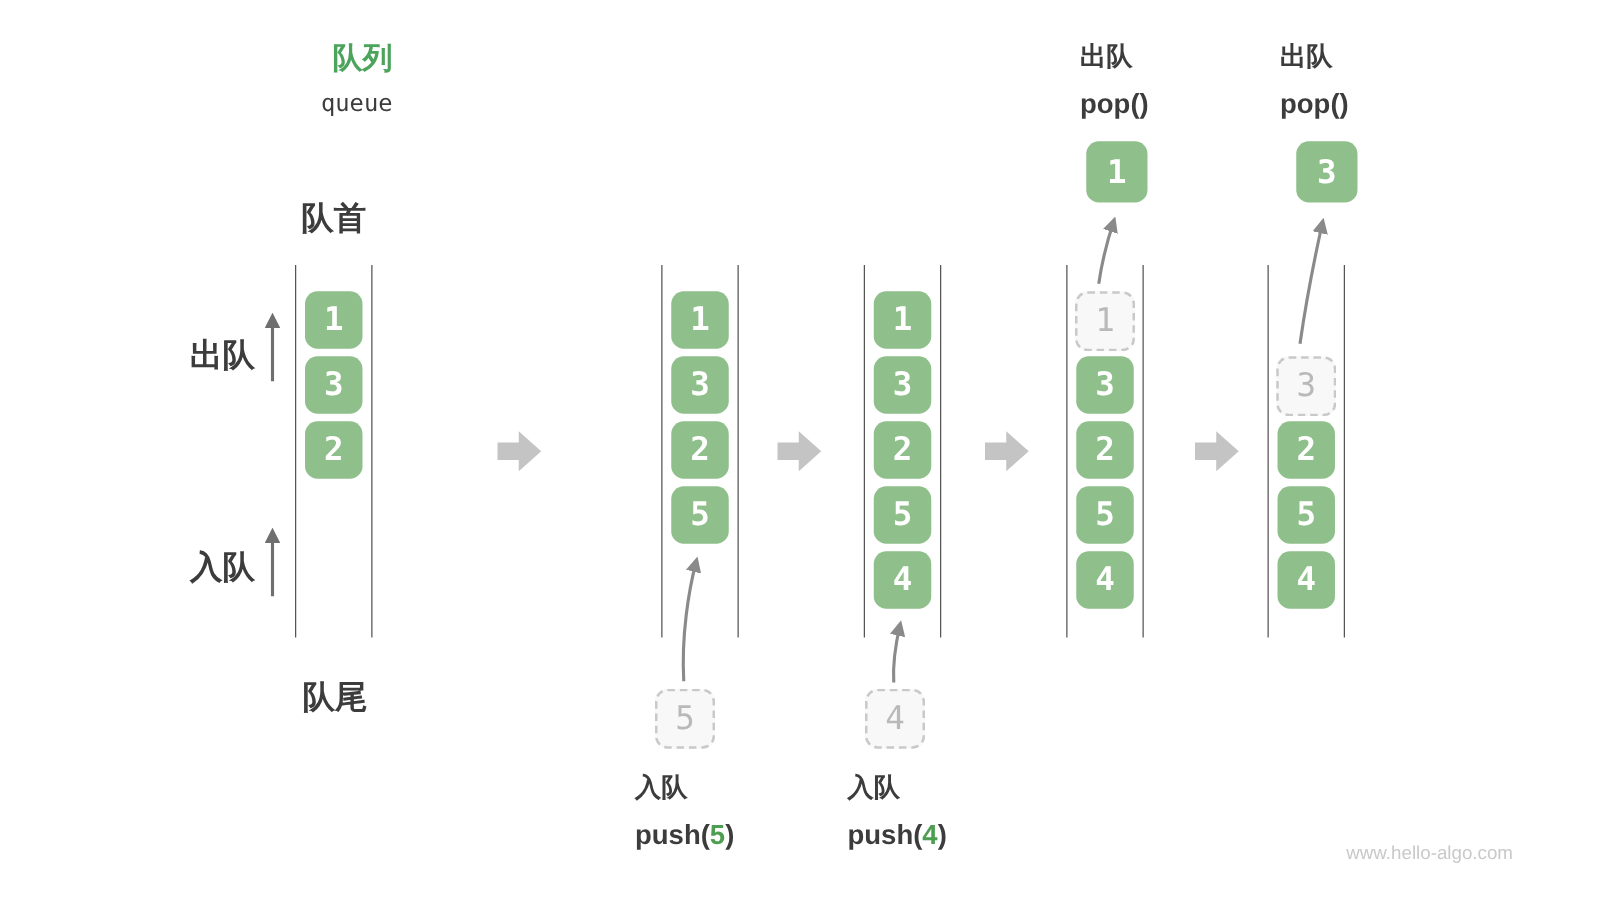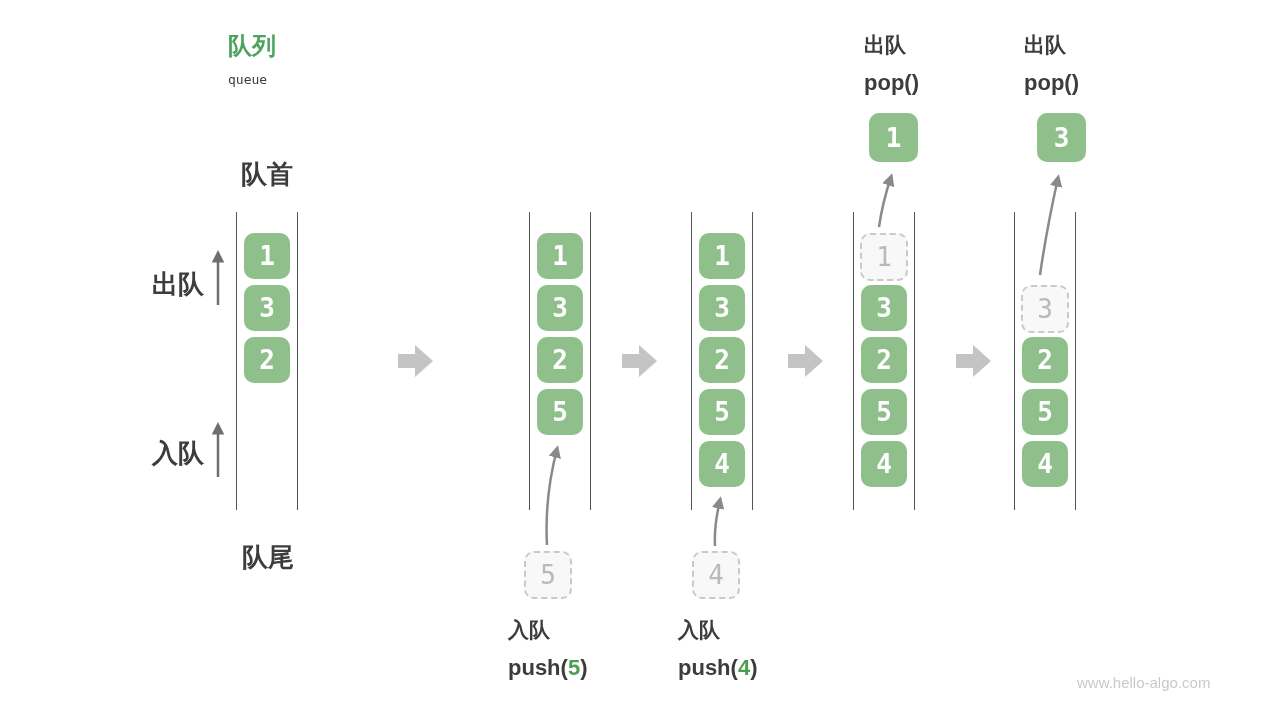--- a/index.html
+++ b/index.html
@@ -8,23 +8,23 @@
     --thin-arrow:#6f6f6f; --curve-arrow:#8a8a8a; --dashed-border:#c9c9c9;
     --dashed-fill:#f8f8f8; --dashed-text:#b9b9b9; --watermark:#c9c9c9;
   }
   *{margin:0;padding:0;box-sizing:border-box}
   html,body{background:#fff}
   .canvas{
     position:relative;width:1280px;height:720px;background:#ffffff;
     font-family:"Liberation Sans",sans-serif;overflow:hidden;
   }
   
-  .title-block{position:absolute;left:228px;top:30px;width:74px;text-align:left}
+  .title-block{position:absolute;left:240px;top:30px;width:74px;text-align:right}
   .title-zh{font-size:24px;font-weight:bold;color:var(--title-green)}
-  .title-en{font-size:13px;color:var(--dark-text);margin-top:10px;font-family:"DejaVu Sans Mono",monospace}
+  .title-en{font-size:19px;color:var(--dark-text);margin-top:10px;font-family:"DejaVu Sans Mono",monospace}
   
   .lbl{position:absolute;font-size:26px;font-weight:bold;color:var(--dark-text);white-space:nowrap}
   
   .queue-col{position:absolute;top:212px;width:62px;height:298px;
     border-left:1.5px solid var(--column-line);border-right:1.5px solid var(--column-line)}
   .cell{position:absolute;left:7px;width:46px;height:46px;border-radius:10px;
     background:var(--box-green);color:#ffffff;display:flex;align-items:center;justify-content:center;
     font-family:"DejaVu Sans Mono",monospace;font-size:26px;font-weight:bold}
   .cell.ghost{background:var(--dashed-fill);border:2px dashed var(--dashed-border);
     color:var(--dashed-text);font-weight:500;left:6px;width:48px;height:48px}

